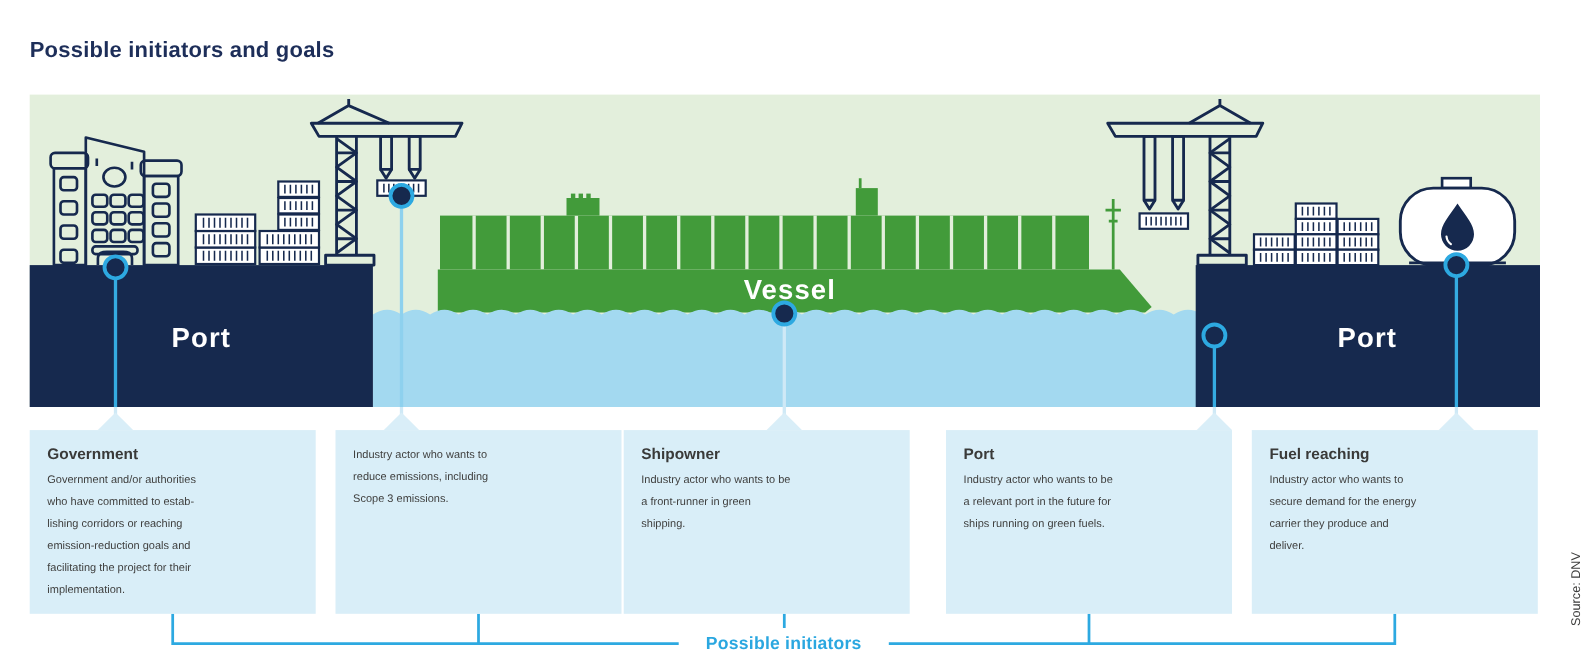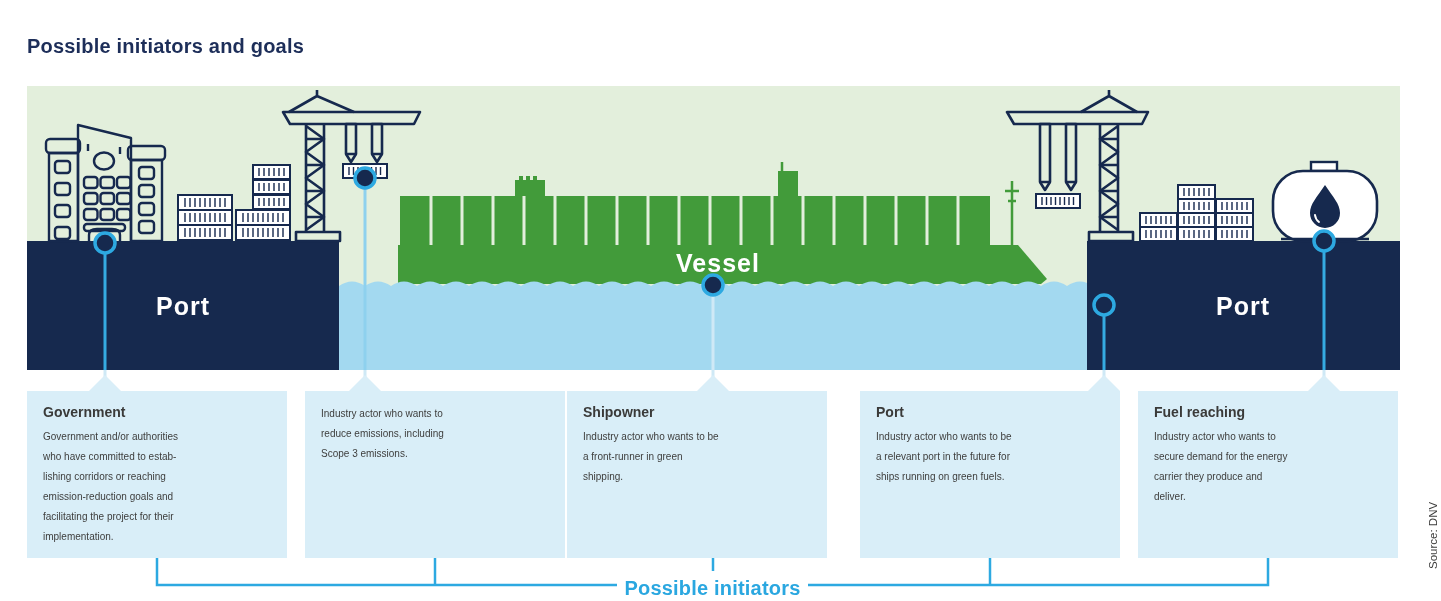--- a/index.html
+++ b/index.html
@@ -3,21 +3,21 @@
 <meta charset="utf-8">
 <style>
   html,body{margin:0;padding:0;background:#ffffff;}
   body{font-family:"Liberation Sans", sans-serif;}
   #canvas{position:relative;width:1441px;height:601px;background:#ffffff;overflow:hidden;margin-top:13px;}
   .title{position:absolute;left:27px;top:22px;font-size:20px;font-weight:700;color:#1d2e59;letter-spacing:.2px;}
   svg.scene{position:absolute;left:0;top:0;}
   .card{position:absolute;top:378px;width:260px;height:167px;background:#d9eef8;box-sizing:border-box;padding:13px 4px 10px 16px;}
   .card h3{margin:0 0 7px 0;font-size:14px;font-weight:700;color:#3a3a39;}
   .card p{margin:0;font-size:10px;line-height:20px;color:#3e3e3d;white-space:pre-line;}
-  .bracket-label{position:absolute;left:617px;top:564px;width:191px;text-align:center;font-size:20px;font-weight:700;color:#2aa7e0;letter-spacing:.2px;}
+  .bracket-label{position:absolute;left:617px;top:564px;width:191px;text-align:center;font-size:16px;font-weight:700;color:#2aa7e0;letter-spacing:.2px;}
   .source{position:absolute;left:1427px;top:556px;transform:rotate(-90deg);transform-origin:0 0;font-size:11.5px;color:#3d3d3c;white-space:nowrap;}
 </style>
 </head>
 <body>
 
 <div id="canvas">
 
   <div class="title">Possible initiators and goals</div>
 
   <svg class="scene" width="1441" height="601" viewBox="0 0 1441 601">

